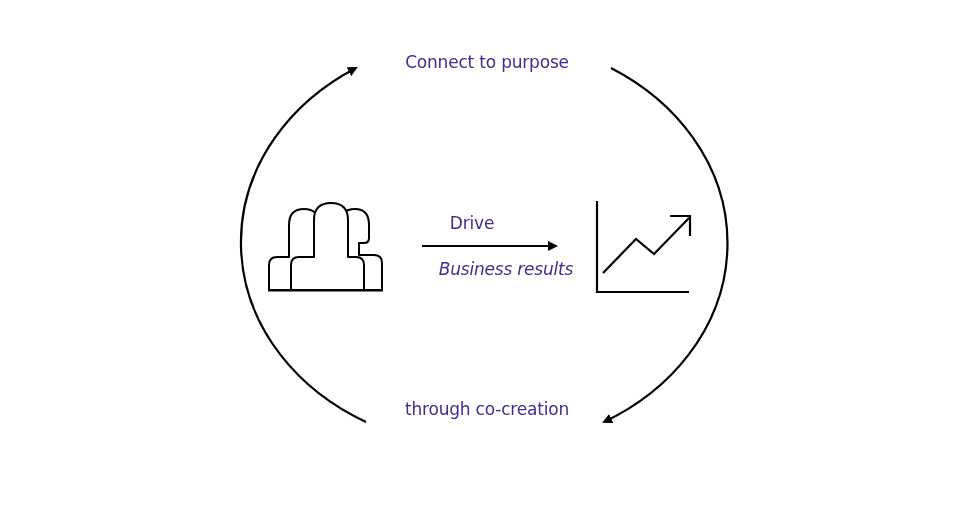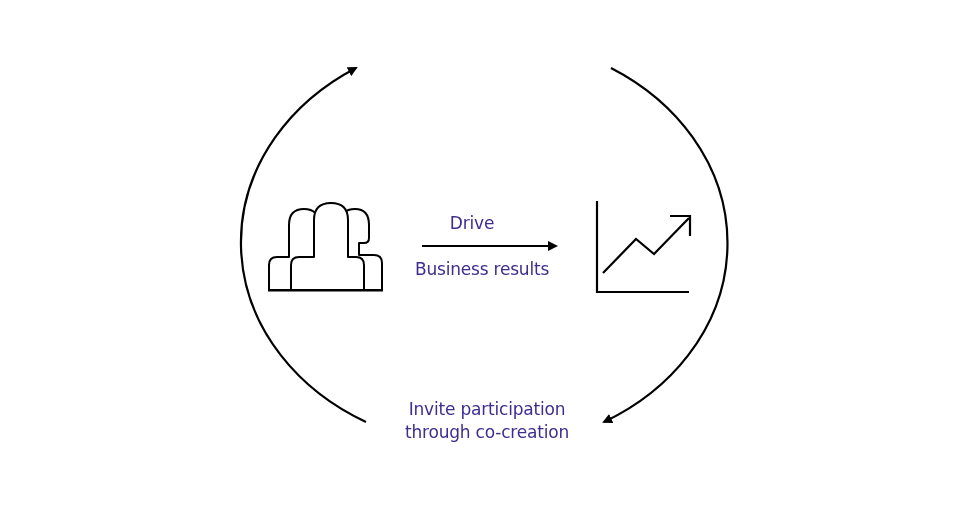--- a/index.html
+++ b/index.html
@@ -4,21 +4,21 @@
   <style>
     html, body { margin: 0; padding: 0; background: #ffffff; }
     body { width: 965px; height: 506px; position: relative; overflow: hidden;
            font-family: "DejaVu Sans", sans-serif; }
     #diagram { position: absolute; left: 0; top: 0; width: 965px; height: 506px; }
     .lbl { position: absolute; color: #3d2e8f; font-size: 17px; line-height: 23px;
            text-align: center; white-space: nowrap; letter-spacing: -0.2px; }
     #top-label { left: 367px; top: 51px; width: 240px; }
     #bottom-label { left: 367px; top: 398px; width: 240px; }
     #drive-label { left: 412px; top: 212px; width: 120px; }
-    #results-label { left: 392px; top: 258px; width: 180px; }
+    #results-label { left: 416px; top: 258px; width: 180px; font-style: italic; }
   </style>
 </head>
 <body>
 
 <svg id="diagram" viewBox="0 0 965 506" xmlns="http://www.w3.org/2000/svg">
   <defs>
     <marker id="ah" markerWidth="10" markerHeight="10" refX="8" refY="5" orient="auto" markerUnits="userSpaceOnUse">
       <path d="M0,0 L10,5 L0,10 Z" fill="#000"></path>
     </marker>
   </defs>
@@ -40,21 +40,21 @@
   </g>
 
   <g fill="none" stroke="#000" stroke-width="2.2">
     <polyline points="597,201 597,292 689,292"></polyline>
     <polyline points="603,273 636,239 654,254 689,218"></polyline>
     <polyline points="670,216 690,216 690,236"></polyline>
   </g>
 </svg>
 
 <div id="top-label" class="lbl">
+  <div>Connect to purpose</div>
 </div>
 
 <div id="bottom-label" class="lbl">
-  <div>Invite participation</div>
   <div>through co-creation</div>
 </div>
 
 <div id="drive-label" class="lbl">Drive</div>
 <div id="results-label" class="lbl">Business results</div>
 
 </body></html>

